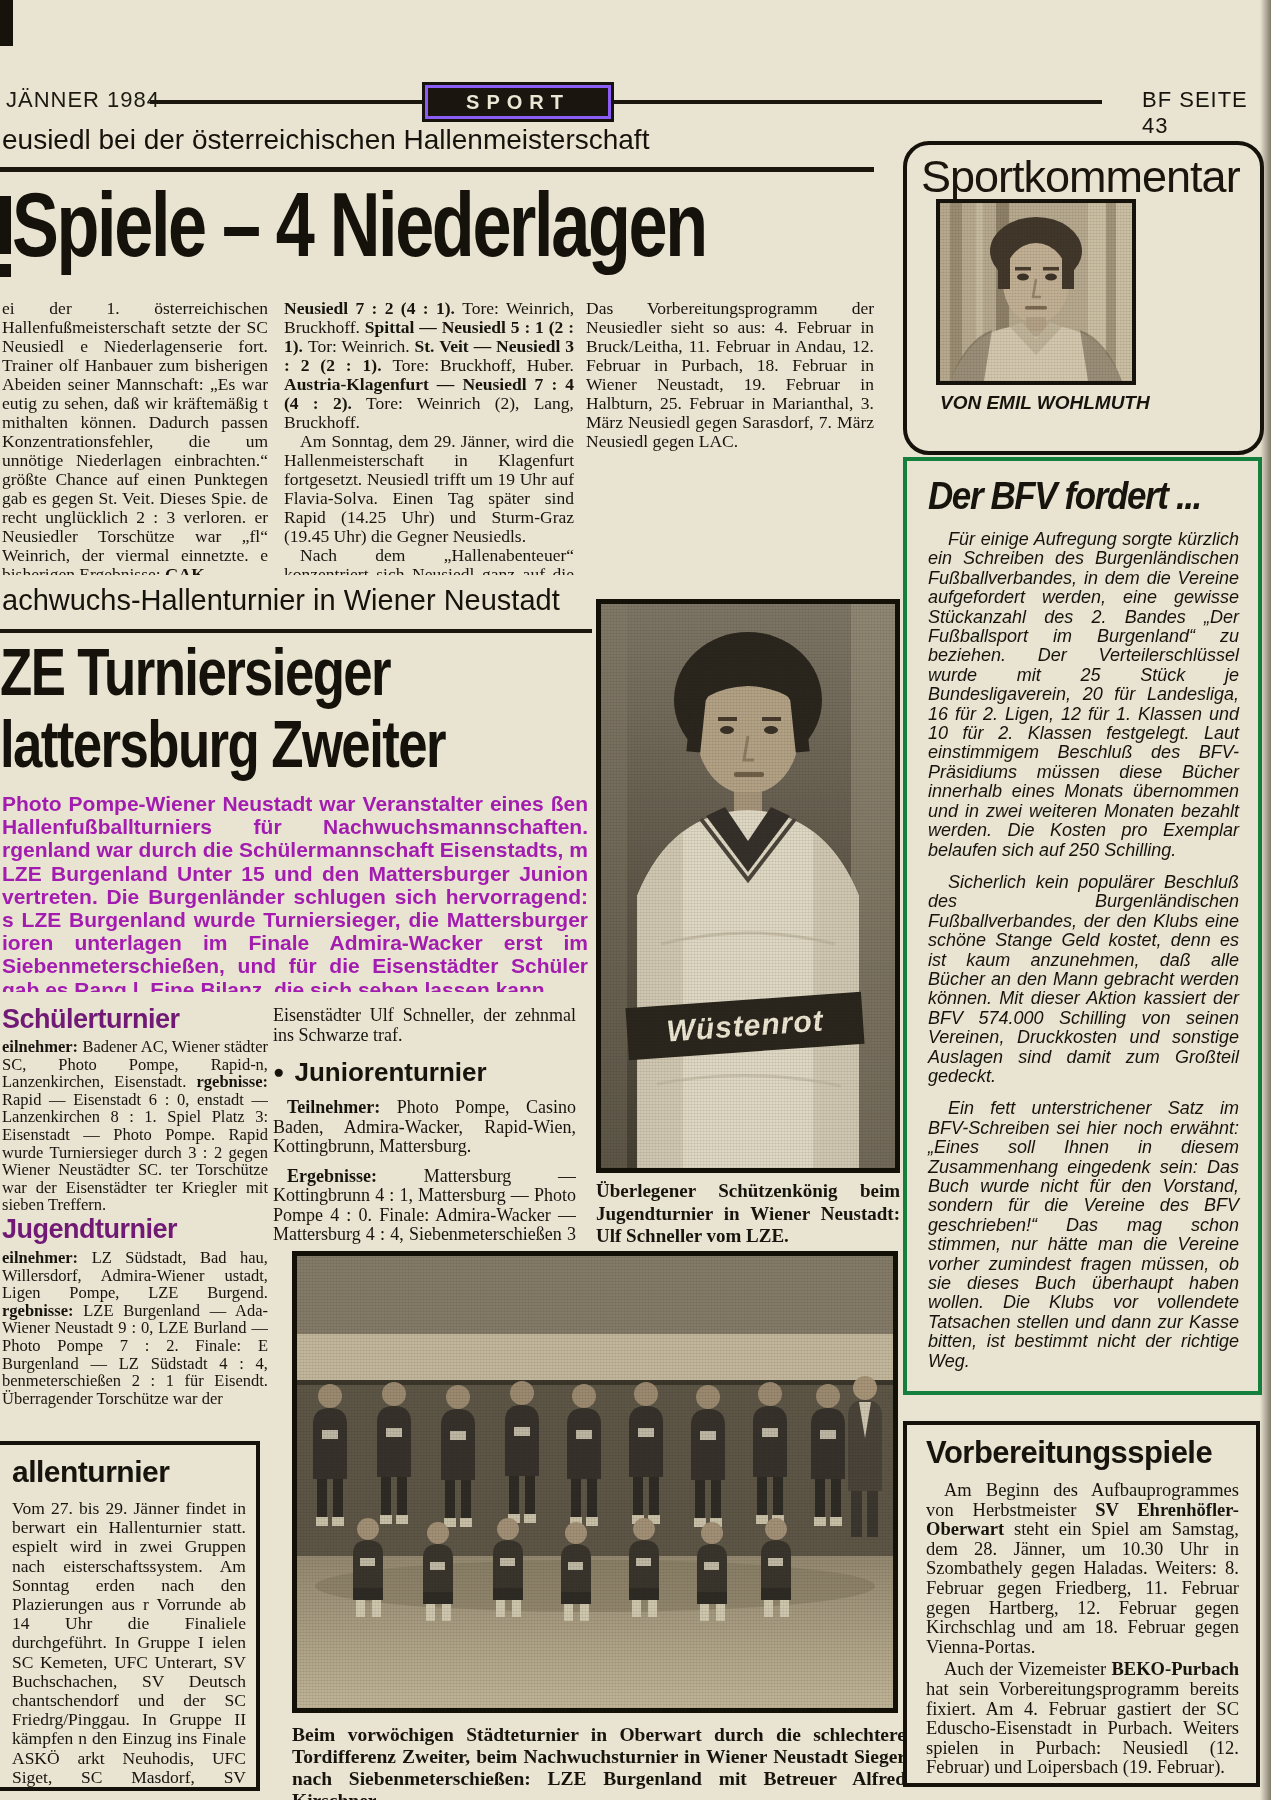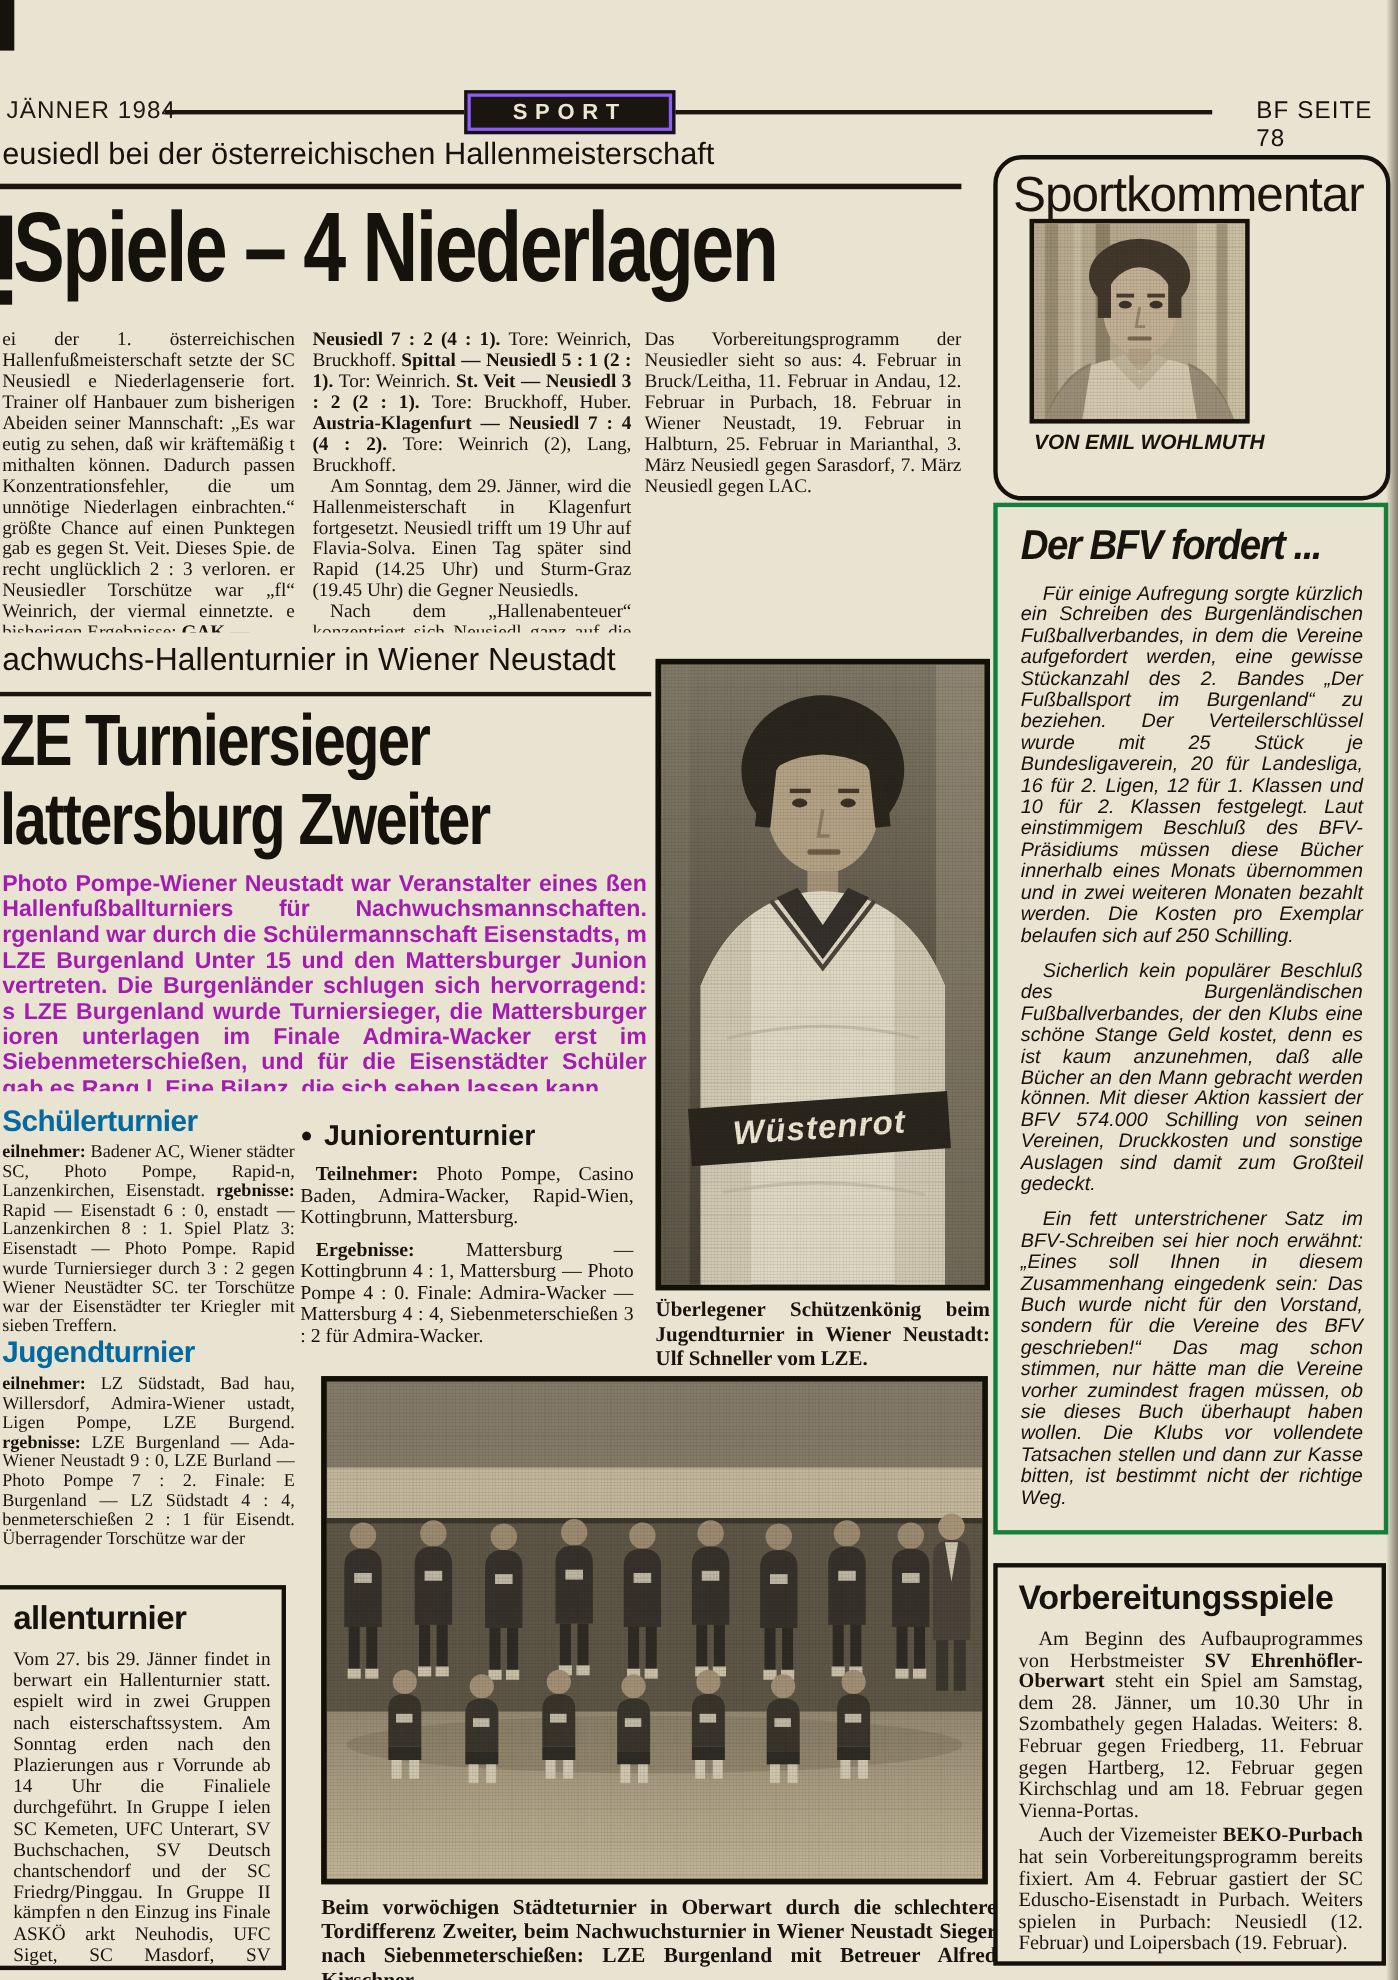--- a/index.html
+++ b/index.html
@@ -38,21 +38,21 @@
 
   
   .kick2{left:2px;top:584px;width:600px;font-size:29px;color:#16130c;}
   .kick2-rule{left:0;top:629px;width:592px;height:4px;}
   .h2line{left:0;font-weight:800;font-size:66px;letter-spacing:-2px;white-space:nowrap;
         transform:scaleX(.80);transform-origin:0 0;color:#15120b;}
   .h2a{top:634px;}
   .h2b{top:706px;}
   .intro{left:2px;top:792px;width:586px;height:200px;overflow:hidden;font-weight:700;font-size:21px;line-height:23.2px;color:#a21caf;}
 
-  .sec-title{font-family:"Liberation Sans",sans-serif;font-weight:800;font-size:27px;letter-spacing:-.5px;color:#0369a1;}
+  .sec-title{font-family:"Liberation Sans",sans-serif;font-weight:800;font-size:27px;letter-spacing:-.5px;color:#701a75;}
   .listbody{font-size:16.5px;line-height:17.6px;overflow:hidden;}
   .schueler-t{left:2px;top:1004px;}
   .schueler-b{left:2px;top:1038px;width:266px;height:176px;}
   .jugend-t{left:2px;top:1214px;}
   .jugend-b{left:2px;top:1249px;width:266px;height:172px;}
 
   .jun-col{left:273px;top:1005px;width:303px;height:240px;overflow:hidden;}
   .jun-lead{font-size:18px;line-height:20px;}
   .jun-title{margin-top:12px;font-family:"Liberation Sans",sans-serif;font-weight:800;font-size:26px;}
   .jun-title .bullet{font-size:19px;vertical-align:3px;margin-right:10px;}
@@ -103,21 +103,21 @@
 
 <div class="page">
 
   <div class="abs corner-mark"></div>
   <div class="abs sans m-date">JÄNNER 1984</div>
   <div class="abs rule rule-l"></div>
   <div class="abs badge">
     <div class="badge-in">SPORT</div>
   </div>
   <div class="abs rule rule-r"></div>
-  <div class="abs sans p-ref">BF SEITE 78</div>
+  <div class="abs sans p-ref">BF SEITE 43</div>
 
   <div class="abs sans kick1">eusiedl bei der österreichischen Hallenmeisterschaft</div>
   <div class="abs rule kick1-rule"></div>
   <div class="abs cutbar"></div>
   <div class="abs cutdot"></div>
   <div class="abs sans headline1">Spiele – 4 Niederlagen</div>
 
   <div class="abs bodycol c1 just">
     <p><span>ei der 1. österreichischen Hallenfußmeisterschaft setzte der SC Neusiedl e Niederlagenserie fort. Trainer olf Hanbauer zum bisherigen Abeiden seiner Mannschaft: „Es war eutig zu sehen, daß wir kräftemäßig t mithalten können. Dadurch passen Konzentrationsfehler, die um unnötige Niederlagen einbrachten.“ größte Chance auf einen Punktegen gab es gegen St. Veit. Dieses Spie. de recht unglücklich 2 : 3 verloren. er Neusiedler Torschütze war „fl“ Weinrich, der viermal einnetzte. e bisherigen Ergebnisse: </span><span class="rb">GAK —</span></p>
   </div>
@@ -139,20 +139,21 @@
   <div class="abs sec-title schueler-t">Schülerturnier</div>
   <div class="abs listbody schueler-b just">
     <p><span class="rb">eilnehmer: </span><span>Badener AC, Wiener städter SC, Photo Pompe, Rapid-n, Lanzenkirchen, Eisenstadt. </span><span class="rb">rgebnisse: </span><span>Rapid — Eisenstadt 6 : 0, enstadt — Lanzenkirchen 8 : 1. Spiel Platz 3: Eisenstadt — Photo Pompe. Rapid wurde Turniersieger durch 3 : 2 gegen Wiener Neustädter SC. ter Torschütze war der Eisenstädter ter Kriegler mit sieben Treffern.</span></p>
   </div>
   <div class="abs sec-title jugend-t">Jugendturnier</div>
   <div class="abs listbody jugend-b just">
     <p><span class="rb">eilnehmer: </span><span>LZ Südstadt, Bad hau, Willersdorf, Admira-Wiener ustadt, Ligen Pompe, LZE Burgend. </span><span class="rb">rgebnisse: </span><span>LZE Burgenland — Ada-Wiener Neustadt 9 : 0, LZE Burland — Photo Pompe 7 : 2. Finale: E Burgenland — LZ Südstadt 4 : 4, benmeterschießen 2 : 1 für Eisendt. Überragender Torschütze war der</span></p>
   </div>
 
   <div class="abs jun-col just">
+    <p class="jun-lead">Eisenstädter Ulf Schneller, der zehnmal ins Schwarze traf.</p>
     <div class="jun-title">
       <span class="bullet">●</span><span>Juniorenturnier</span>
     </div>
     <p class="body"><span class="rb">Teilnehmer: </span><span>Photo Pompe, Casino Baden, Admira-Wacker, Rapid-Wien, Kottingbrunn, Mattersburg.</span></p>
     <p class="body"><span class="rb">Ergebnisse: </span><span>Mattersburg — Kottingbrunn 4 : 1, Mattersburg — Photo Pompe 4 : 0. Finale: Admira-Wacker — Mattersburg 4 : 4, Siebenmeterschießen 3 : 2 für Admira-Wacker.</span></p>
   </div>
 
   <div class="abs photo halftone ulf-photo">
     <svg width="294" height="564" viewBox="0 0 294 564">
       <defs>

